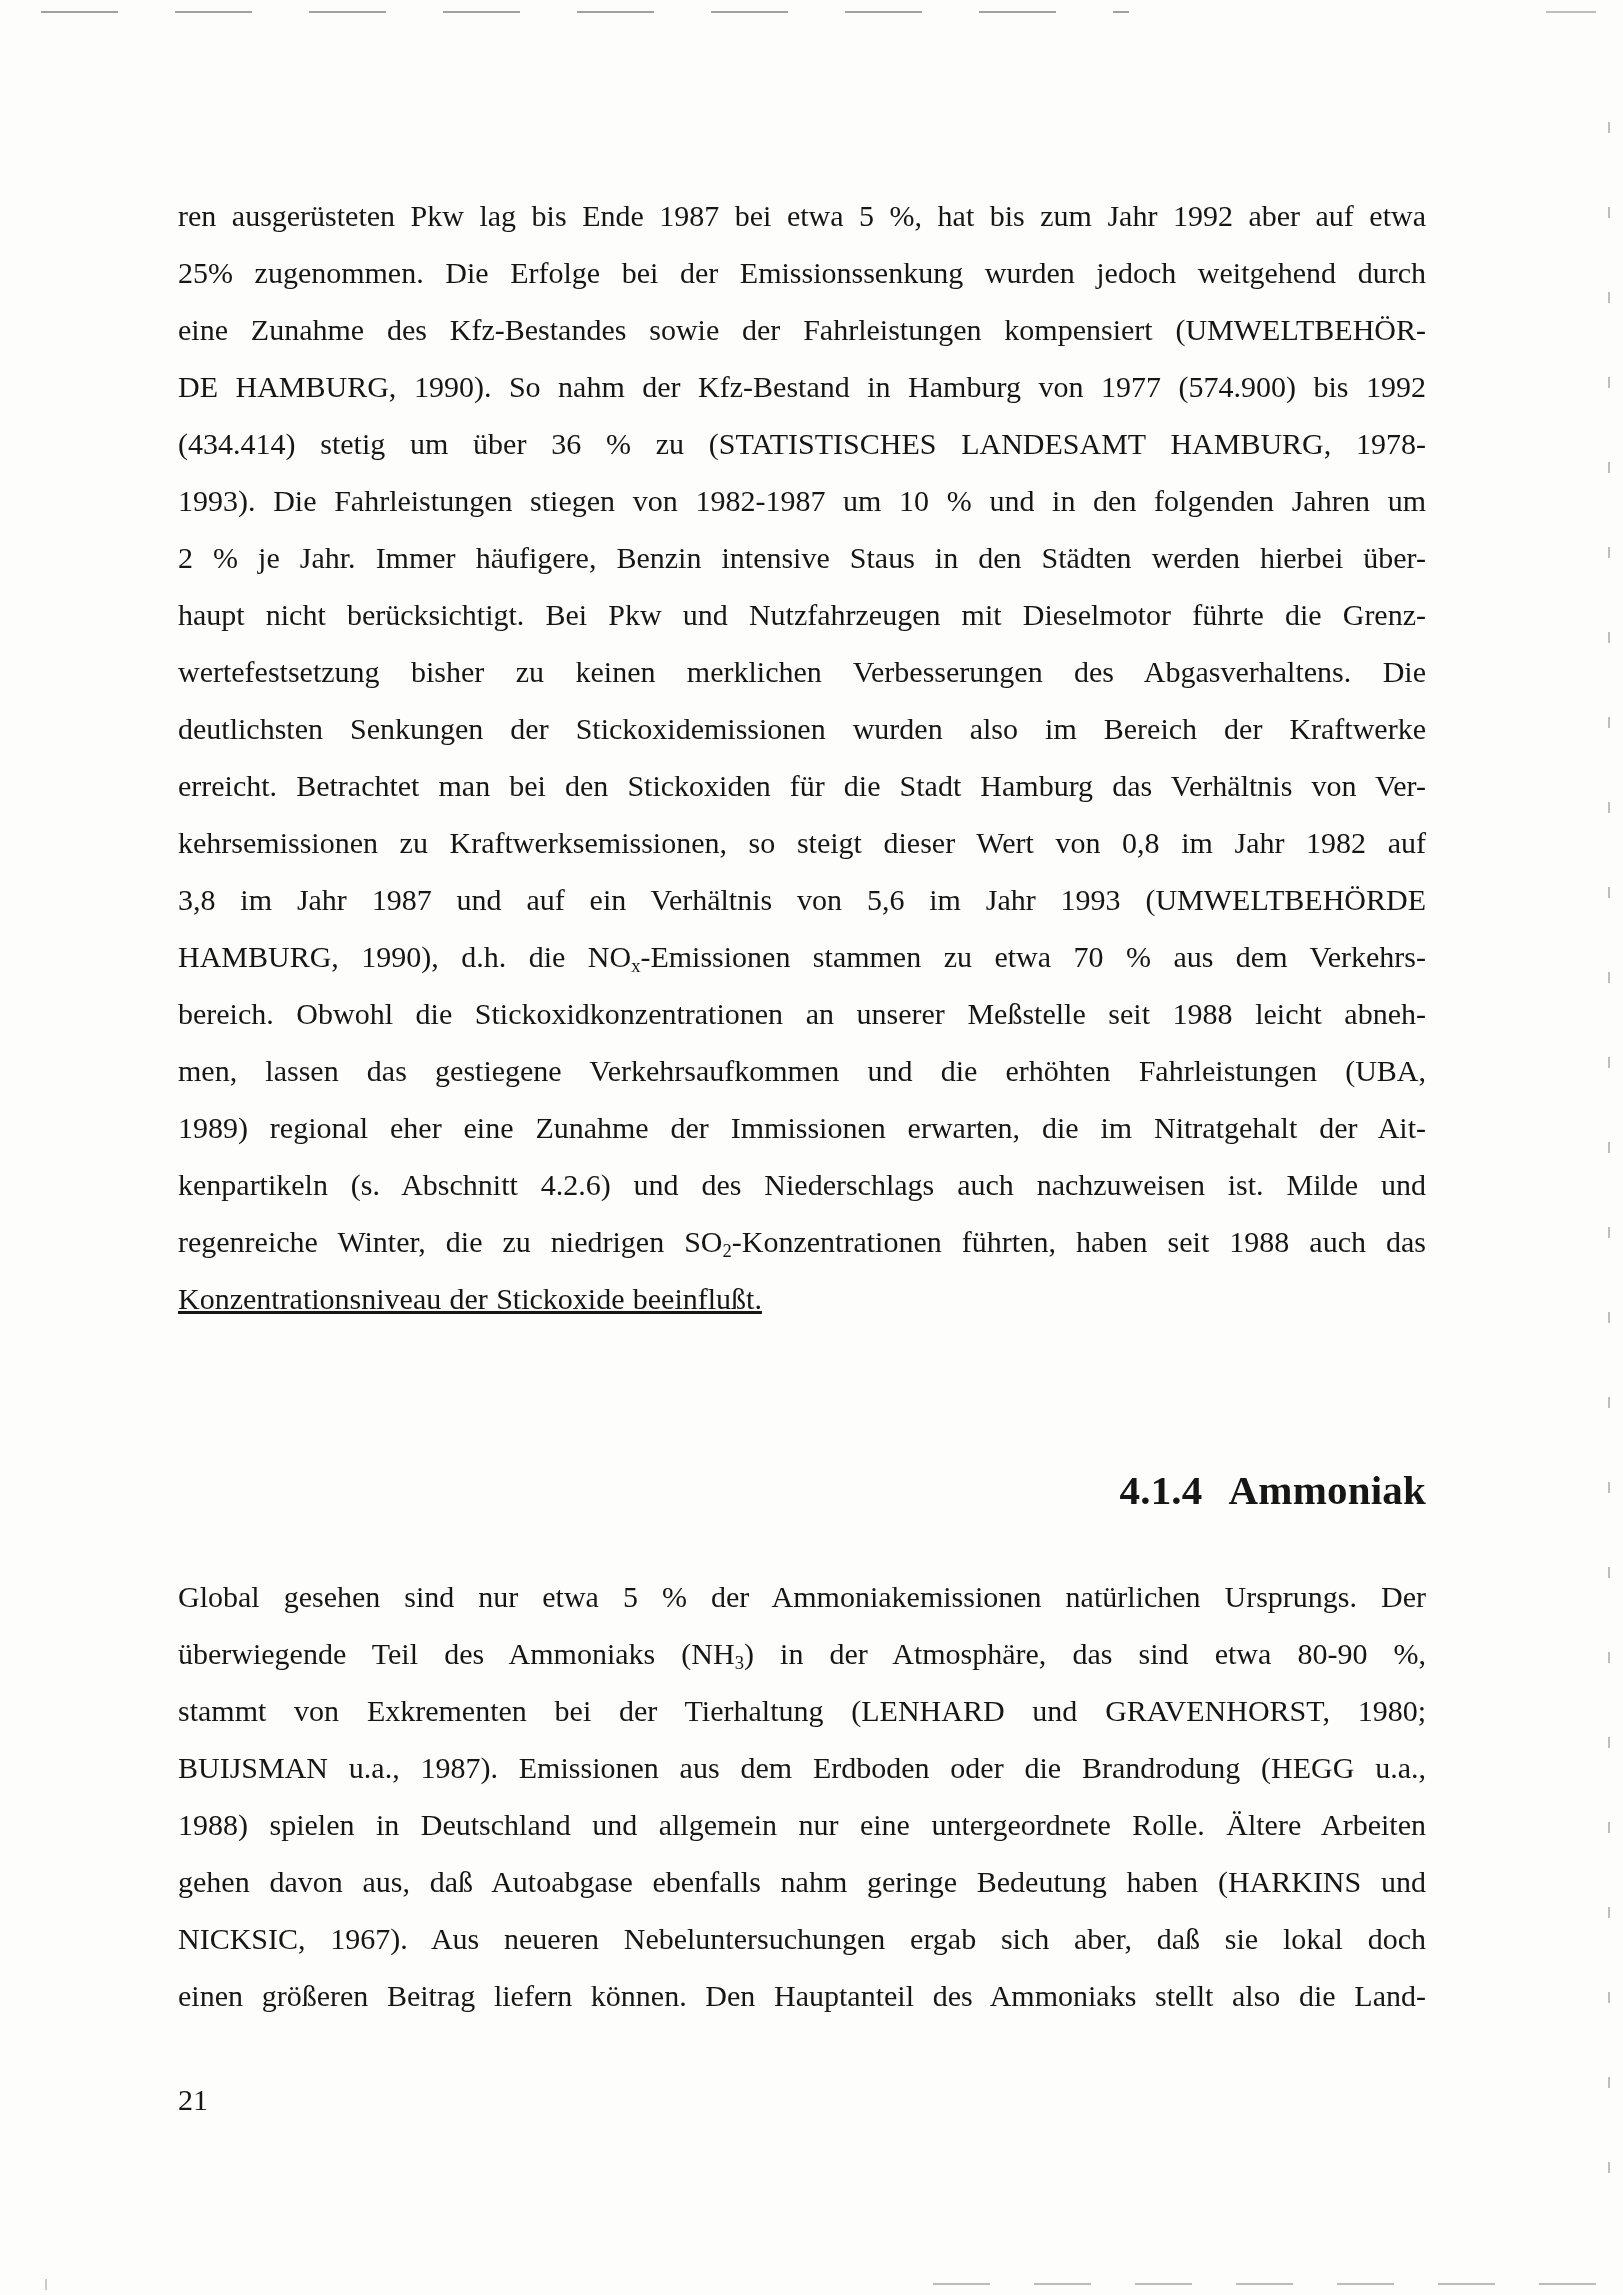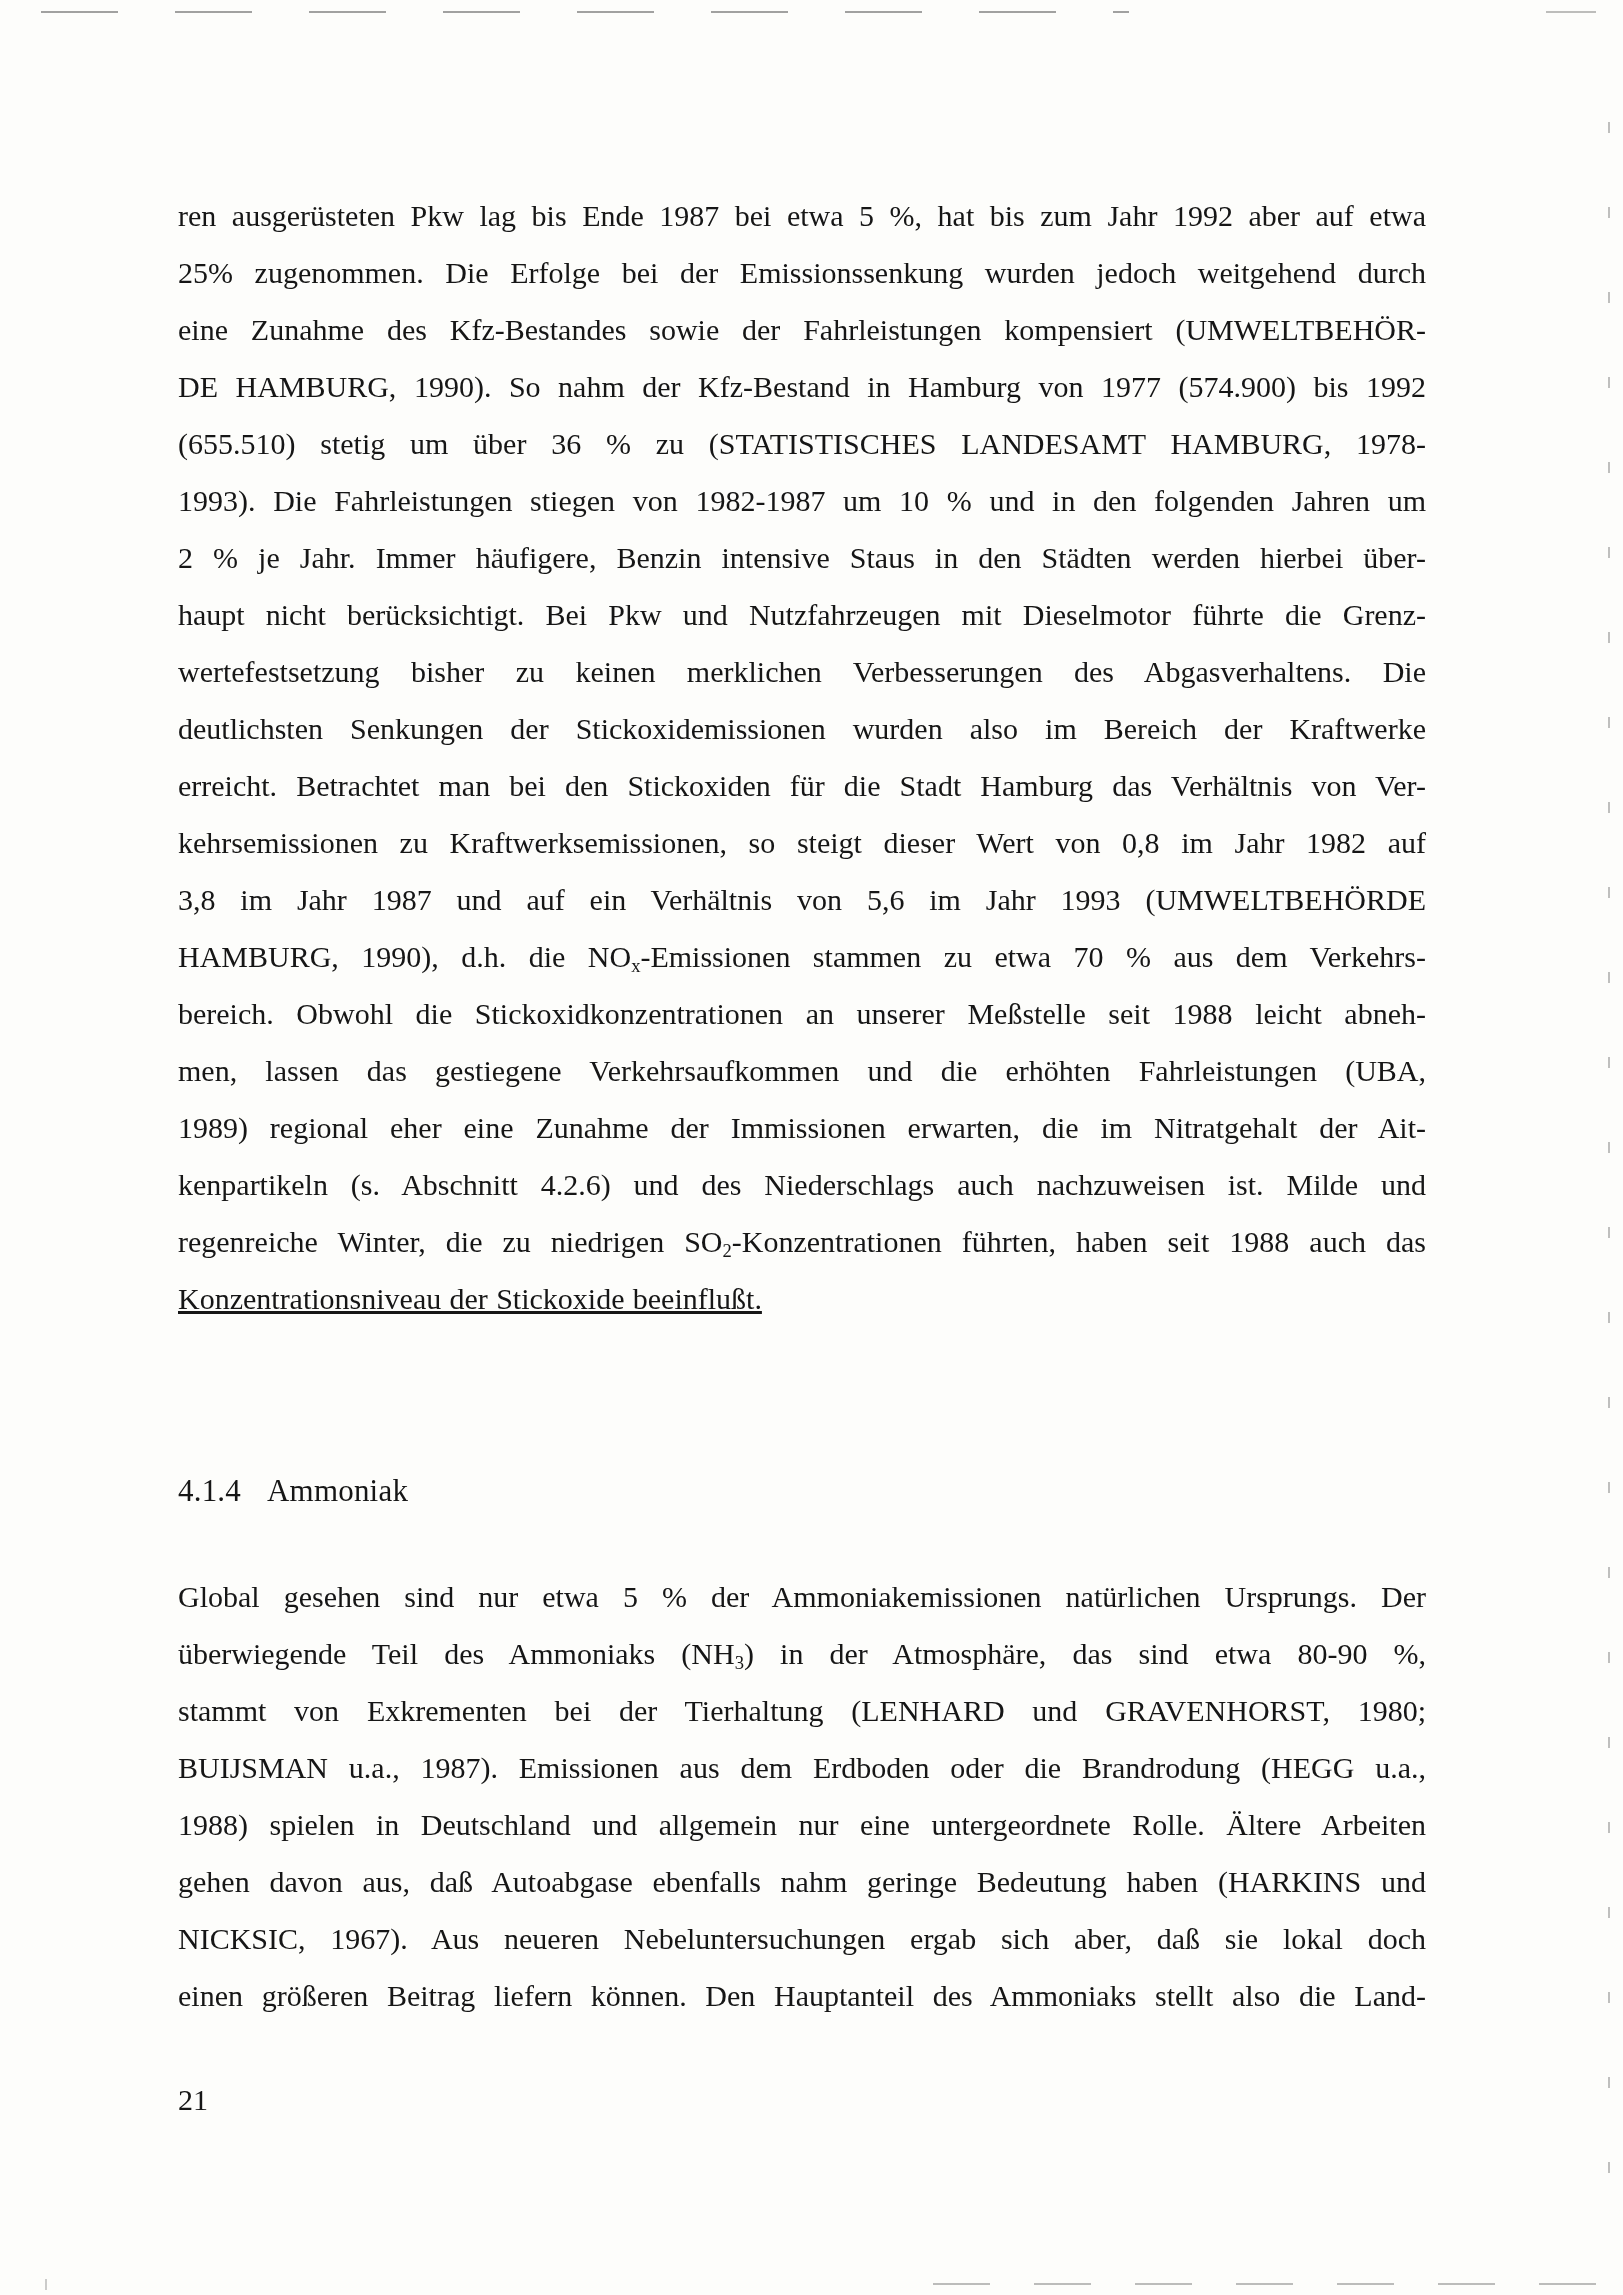--- a/index.html
+++ b/index.html
@@ -33,24 +33,25 @@
   }
 
   sub {
     font-size: 0.62em;
     line-height: 0;
     vertical-align: -0.25em;
   }
 
   .heading {
     margin-top: 135px;
-    font-size: 31px;
-    font-weight: normal;
+    font-size: 41px;
+    font-weight: bold;
     line-height: 57px;
     letter-spacing: 0.2px;
+    text-align: right;
   }
   .heading .sec-num { margin-right: 26px; }
 
   .paragraph.second { margin-top: 49px; }
 
   .page-number {
     position: absolute;
     left: 178px;
     top: 2071px;
     width: 1248px;
@@ -94,21 +95,21 @@
 <div class="artifact bottom-edge"></div>
 <div class="artifact bottom-left"></div>
 
 <main class="text-block">
 
   <section class="paragraph first">
       <div class="line">ren ausgerüsteten Pkw lag bis Ende 1987 bei etwa 5 %, hat bis zum Jahr 1992 aber auf etwa</div>
       <div class="line">25% zugenommen. Die Erfolge bei der Emissionssenkung wurden jedoch weitgehend durch</div>
       <div class="line">eine Zunahme des Kfz-Bestandes sowie der Fahrleistungen kompensiert (UMWELTBEHÖR-</div>
       <div class="line">DE HAMBURG, 1990). So nahm der Kfz-Bestand in Hamburg von 1977 (574.900) bis 1992</div>
-      <div class="line">(655.510) stetig um über 36 % zu (STATISTISCHES LANDESAMT HAMBURG, 1978-</div>
+      <div class="line">(434.414) stetig um über 36 % zu (STATISTISCHES LANDESAMT HAMBURG, 1978-</div>
       <div class="line">1993). Die Fahrleistungen stiegen von 1982-1987 um 10 % und in den folgenden Jahren um</div>
       <div class="line">2 % je Jahr. Immer häufigere, Benzin intensive Staus in den Städten werden hierbei über-</div>
       <div class="line">haupt nicht berücksichtigt. Bei Pkw und Nutzfahrzeugen mit Dieselmotor führte die Grenz-</div>
       <div class="line">wertefestsetzung bisher zu keinen merklichen Verbesserungen des Abgasverhaltens. Die</div>
       <div class="line">deutlichsten Senkungen der Stickoxidemissionen wurden also im Bereich der Kraftwerke</div>
       <div class="line">erreicht. Betrachtet man bei den Stickoxiden für die Stadt Hamburg das Verhältnis von Ver-</div>
       <div class="line">kehrsemissionen zu Kraftwerksemissionen, so steigt dieser Wert von 0,8 im Jahr 1982 auf</div>
       <div class="line">3,8 im Jahr 1987 und auf ein Verhältnis von 5,6 im Jahr 1993 (UMWELTBEHÖRDE</div>
       <div class="line">HAMBURG, 1990), d.h. die NO<sub>x</sub>-Emissionen stammen zu etwa 70 % aus dem Verkehrs-</div>
       <div class="line">bereich. Obwohl die Stickoxidkonzentrationen an unserer Meßstelle seit 1988 leicht abneh-</div>

